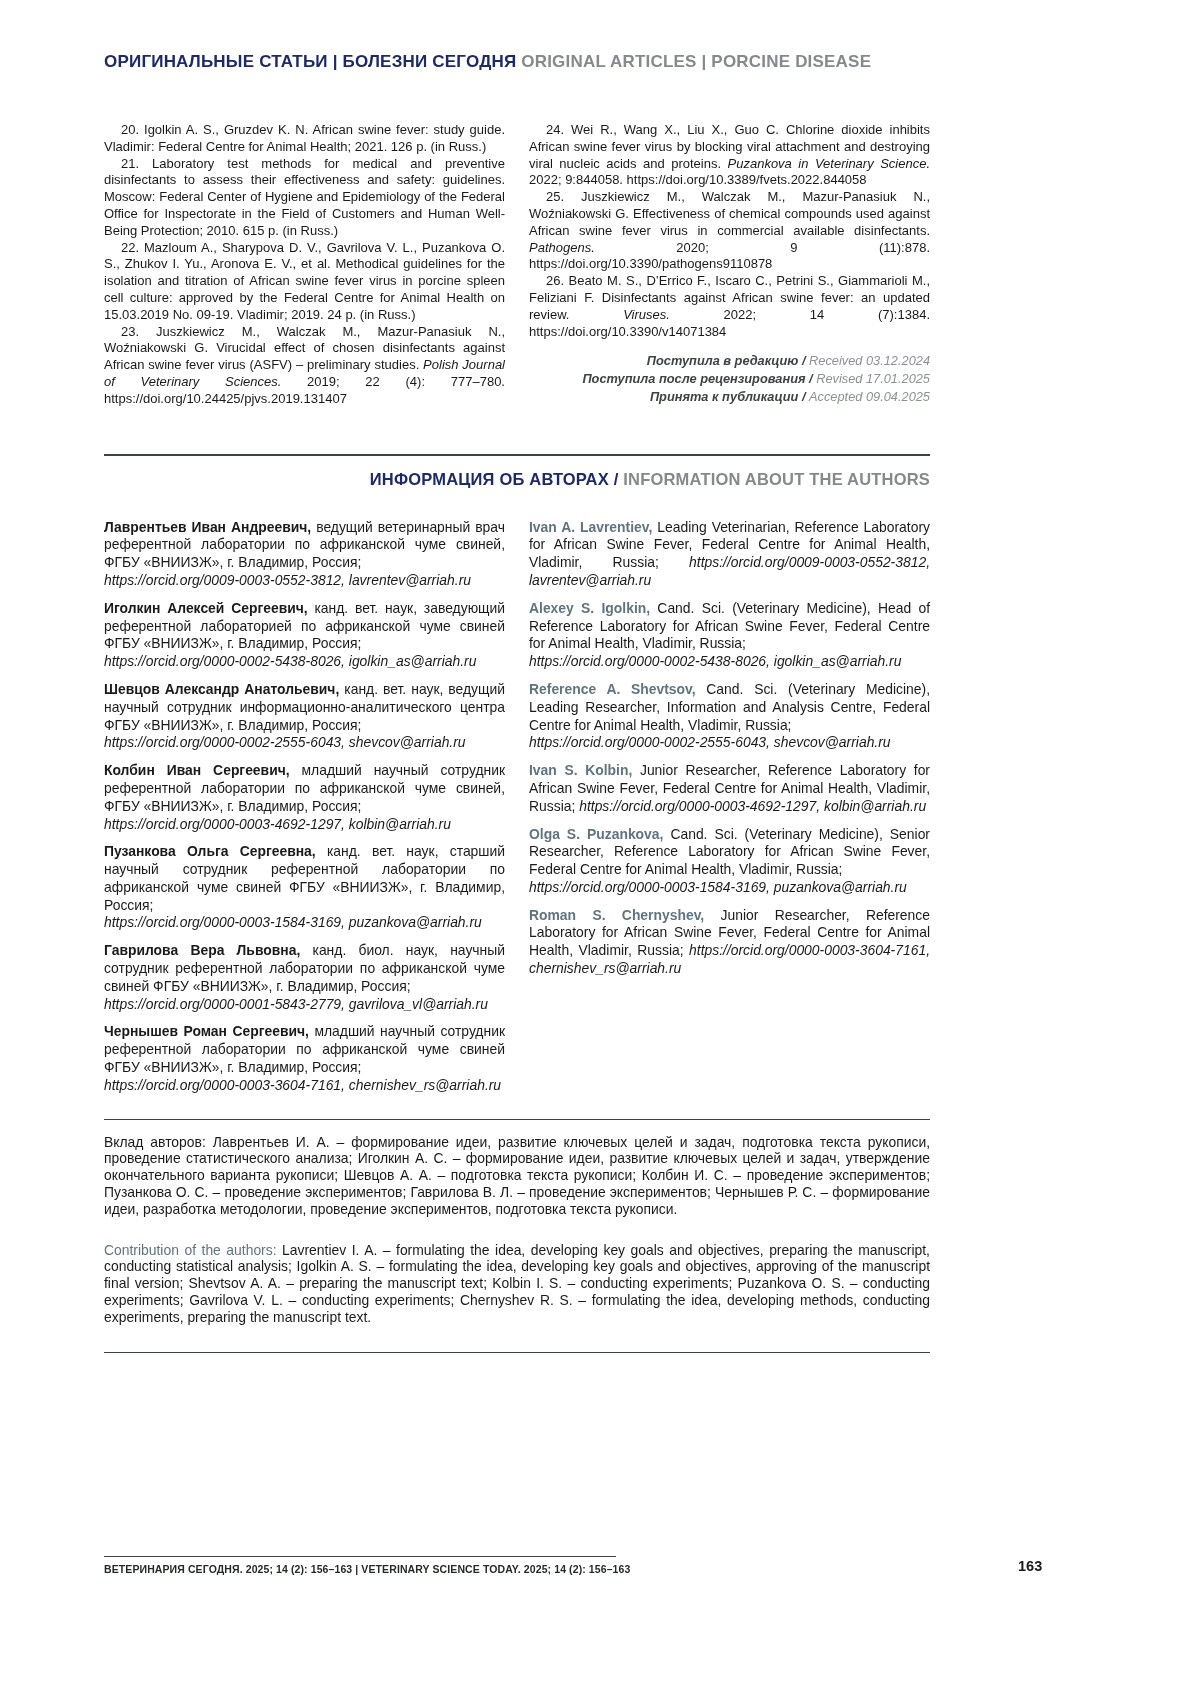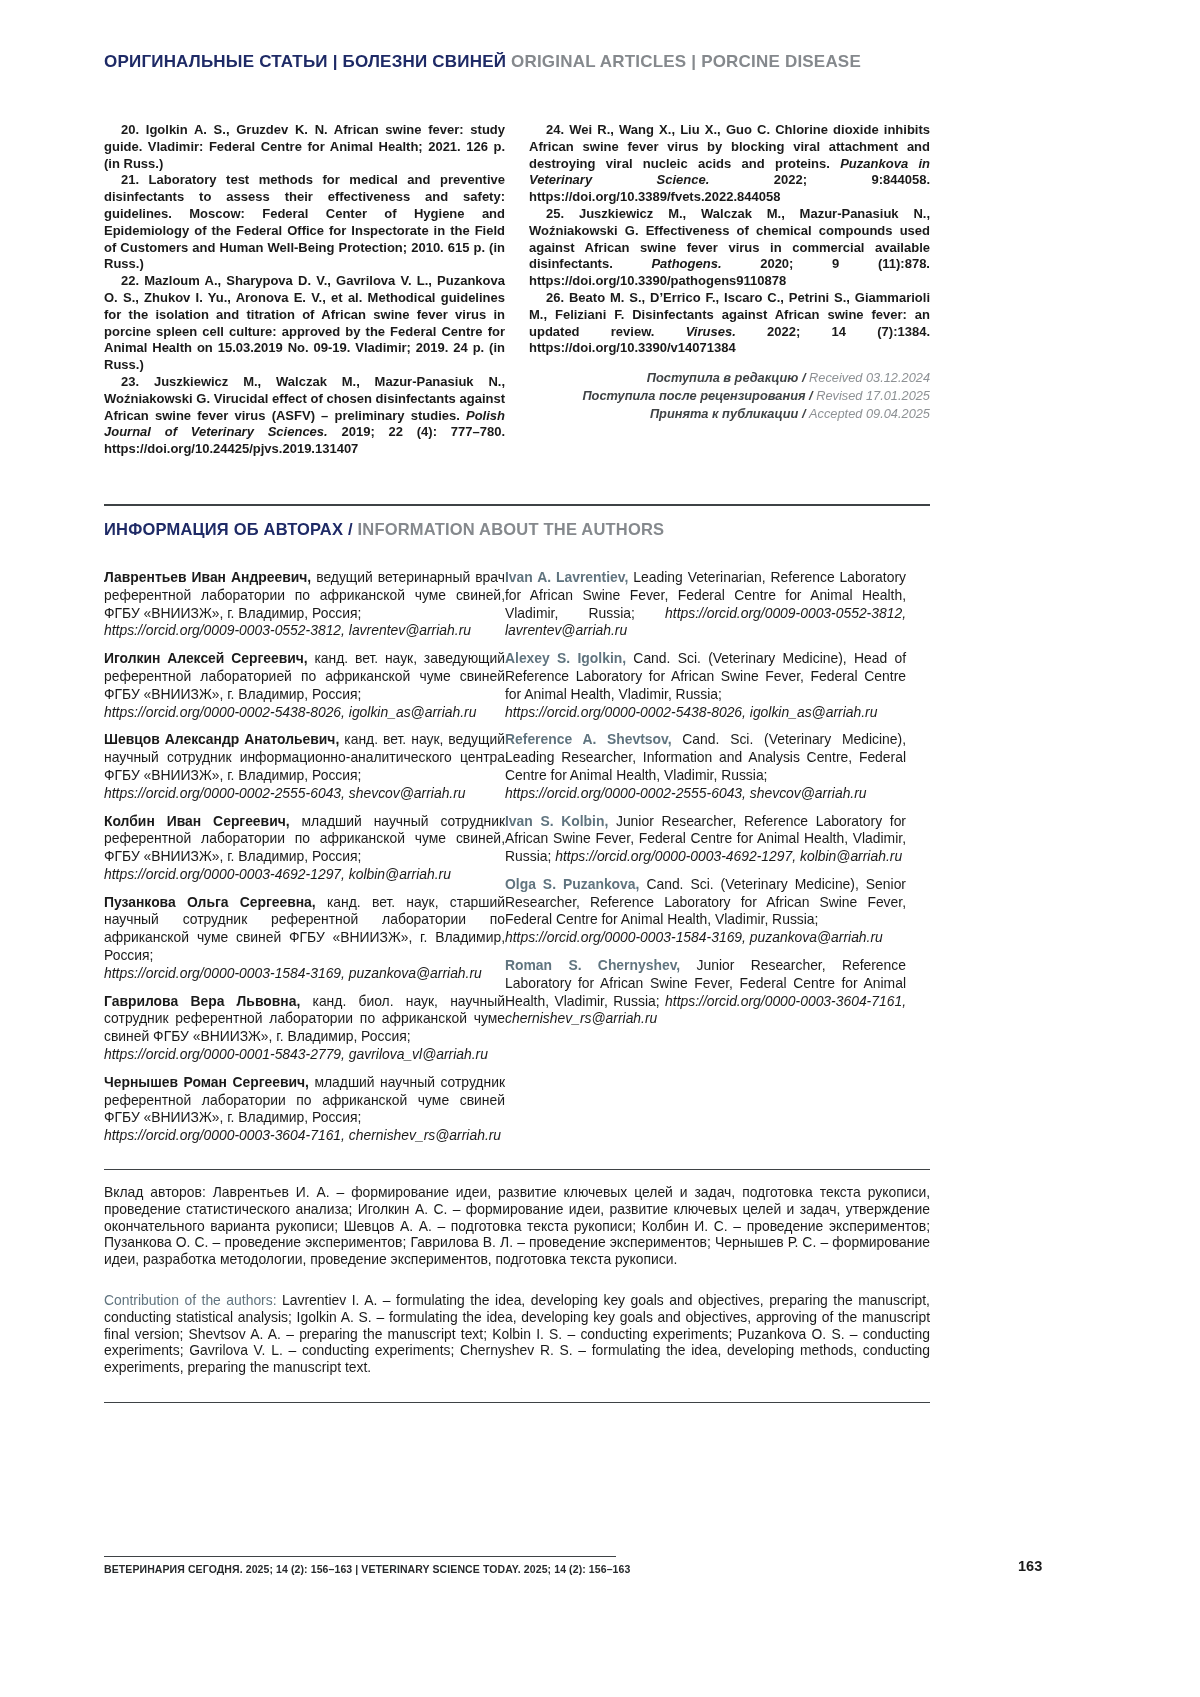--- a/index.html
+++ b/index.html
@@ -8,36 +8,36 @@
     font-family:"Liberation Sans", sans-serif; color:#1a1a1a; overflow:hidden;
   }
   .content { position:absolute; left:104px; top:0; width:826px; }
 
   .page-header { margin-top:52px; font-size:17px; font-weight:bold; letter-spacing:0.2px; }
   .page-header .ru { color:#1e2a66; }
   .page-header .en { color:#85898d; }
 
   .refs { display:flex; gap:24px; margin-top:50px; font-size:13px; line-height:16.8px; text-align:justify; }
   .refs .col { width:401px; }
-  .ref { margin:0; text-indent:17px;font-weight:bold; }
+  .ref { margin:0; text-indent:17px; }
   .ref .it { font-style:italic; }
 
   .dates { margin-top:12px; text-align:right; font-size:12.8px; line-height:18px; font-style:italic; }
   .dates .ru { font-weight:bold; color:#3f4345; }
   .dates .en { color:#8d9194; }
 
   .rule  { border:none; border-top:2px solid #3e4245; margin:46px 0 0 0; }
   .rule2 { border:none; border-top:1.8px solid #3e4245; margin:14px 0 0 0; }
   .rule3 { border:none; border-top:1.8px solid #3e4245; margin:26px 0 0 0; }
 
-  .section-title { margin-top:14px; text-align:left; font-size:16.5px; font-weight:bold; letter-spacing:0.2px; }
+  .section-title { margin-top:14px; text-align:right; font-size:16.5px; font-weight:bold; letter-spacing:0.2px; }
   .section-title .ru { color:#1e2a66; }
   .section-title .en { color:#85898d; }
 
-  .authors { display:flex; margin-top:30px; font-size:13.9px; line-height:17.8px; text-align:justify; }
+  .authors { display:flex; gap:24px; margin-top:30px; font-size:13.9px; line-height:17.8px; text-align:justify; }
   .authors .col { width:401px; }
   .author { margin:0 0 10px 0; }
   .author .name { font-weight:bold; }
   .col-en .author .name { color:#60747f; }
   .author .link { font-style:italic; }
   .author .link.block { display:block; }
 
   .contrib { margin-top:14px; font-size:13.9px; line-height:16.8px; text-align:justify; }
   .contrib .label { font-weight:normal; }
   .contrib-en { margin-top:24px; }
@@ -47,21 +47,21 @@
   .footer-text { position:absolute; left:104px; top:1563px; font-size:10.5px; font-weight:bold; color:#26292b; letter-spacing:0.1px; }
   .page-number { position:absolute; left:1018px; top:1558px; font-size:14.5px; font-weight:bold; color:#1a1a1a; }
 </style>
 </head>
 <body>
 
 <div class="page">
   <div class="content">
 
     <div class="page-header">
-      <span class="ru">ОРИГИНАЛЬНЫЕ СТАТЬИ | БОЛЕЗНИ СВИНЕЙ </span><span class="en">ORIGINAL ARTICLES | PORCINE DISEASE</span>
+      <span class="ru">ОРИГИНАЛЬНЫЕ СТАТЬИ | БОЛЕЗНИ СЕГОДНЯ </span><span class="en">ORIGINAL ARTICLES | PORCINE DISEASE</span>
     </div>
 
     <div class="refs">
       <div class="col">
         <p class="ref"><span>20. Igolkin A. S., Gruzdev K. N. African swine fever: study guide. Vladimir: Federal Centre for Animal Health; 2021. 126 p. (in Russ.)</span><span class="it"></span><span></span></p>
         <p class="ref"><span>21. Laboratory test methods for medical and preventive disinfectants to assess their effectiveness and safety: guidelines. Moscow: Federal Center of Hygiene and Epidemiology of the Federal Office for Inspectorate in the Field of Customers and Human Well-Being Protection; 2010. 615 p. (in Russ.)</span><span class="it"></span><span></span></p>
         <p class="ref"><span>22. Mazloum A., Sharypova D. V., Gavrilova V. L., Puzankova O. S., Zhukov I. Yu., Aronova E. V., et al. Methodical guidelines for the isolation and titration of African swine fever virus in porcine spleen cell culture: approved by the Federal Centre for Animal Health on 15.03.2019 No. 09-19. Vladimir; 2019. 24 p. (in Russ.)</span><span class="it"></span><span></span></p>
         <p class="ref"><span>23. Juszkiewicz M., Walczak M., Mazur-Panasiuk N., Woźniakowski G. Virucidal effect of chosen disinfectants against African swine fever virus (ASFV) – preliminary studies. </span><span class="it">Polish Journal of Veterinary Sciences.</span><span> 2019; 22 (4): 777–780. https://doi.org/10.24425/pjvs.2019.131407</span></p>
       </div>
       <div class="col">

